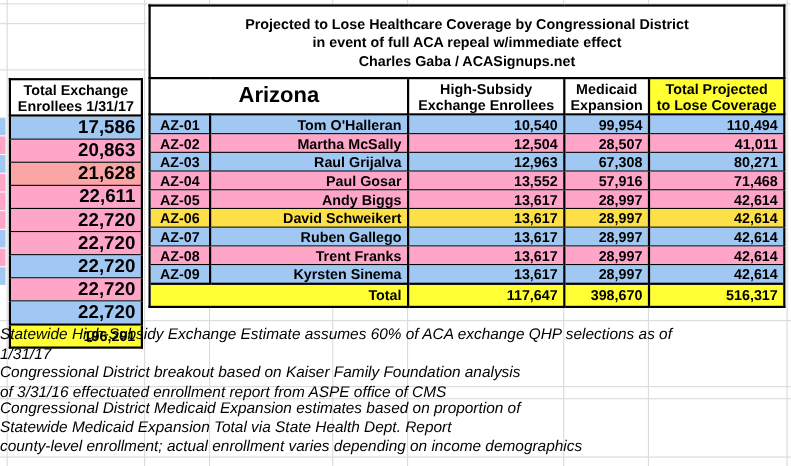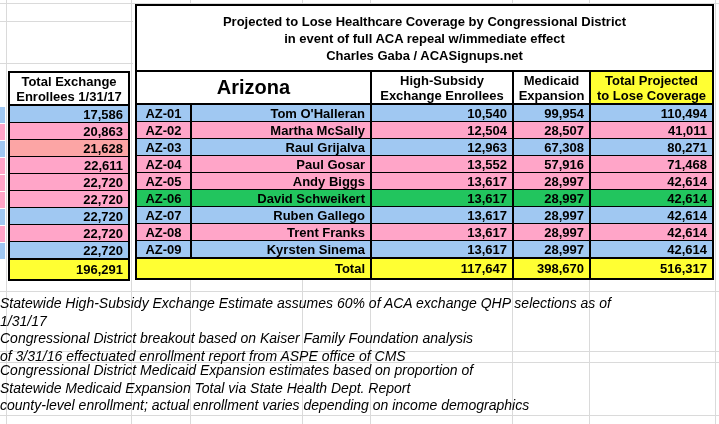--- a/index.html
+++ b/index.html
@@ -15,21 +15,21 @@
   .strip.s0{top:107px}.strip.s1{top:124px}.strip.s2{top:141px}
   .strip.s3{top:158px}.strip.s4{top:175px}.strip.s5{top:192px}
   .strip.s6{top:209px}.strip.s7{top:226px}.strip.s8{top:243px}
 
   table{border-collapse:collapse;table-layout:fixed;position:absolute;background:#fff;}
   td,th{border:2px solid #000;padding:0;overflow:hidden;white-space:nowrap;vertical-align:middle;font-weight:bold;}
 
   
   #left-table{left:8px;top:71px;width:122px;padding-left:10px;}
   #left-table th{height:31px;font-size:13px;line-height:15px;text-align:center;}
-  #left-table td{height:16px;font-size:13px;text-align:right;padding-right:5px;}
+  #left-table td{height:16px;font-size:17px;text-align:right;padding-right:5px;}
   #left-table tr.data td{border-top-width:1px;border-bottom-width:1px;}
   #left-table tr.totalrow td{height:19px;font-size:13px;}
 
   
   #main-table{left:135px;top:4px;width:577px;}
   #main-table td.title-cell{height:64px;text-align:center;font-size:13px;line-height:17px;}
   #main-table th{height:31px;font-size:13px;line-height:15px;text-align:center;}
   #main-table th.state{font-size:20px;}
   #main-table tr.data td{height:16px;border-top-width:1px;border-bottom-width:1px;font-size:13px;}
   #main-table td.code{text-align:center;}
@@ -178,21 +178,21 @@
       <td class="num">57,916</td>
       <td class="num">71,468</td>
     </tr>
     <tr class="data" style="background: rgb(255, 165, 200);">
       <td class="code">AZ-05</td>
       <td class="name">Andy Biggs</td>
       <td class="num">13,617</td>
       <td class="num">28,997</td>
       <td class="num">42,614</td>
     </tr>
-    <tr class="data" style="background: #22c55e;">
+    <tr class="data" style="background: #fde047;">
       <td class="code">AZ-06</td>
       <td class="name">David Schweikert</td>
       <td class="num">13,617</td>
       <td class="num">28,997</td>
       <td class="num">42,614</td>
     </tr>
     <tr class="data" style="background: rgb(160, 200, 242); margin-top: 47px;">
       <td class="code">AZ-07</td>
       <td class="name">Ruben Gallego</td>
       <td class="num">13,617</td>

